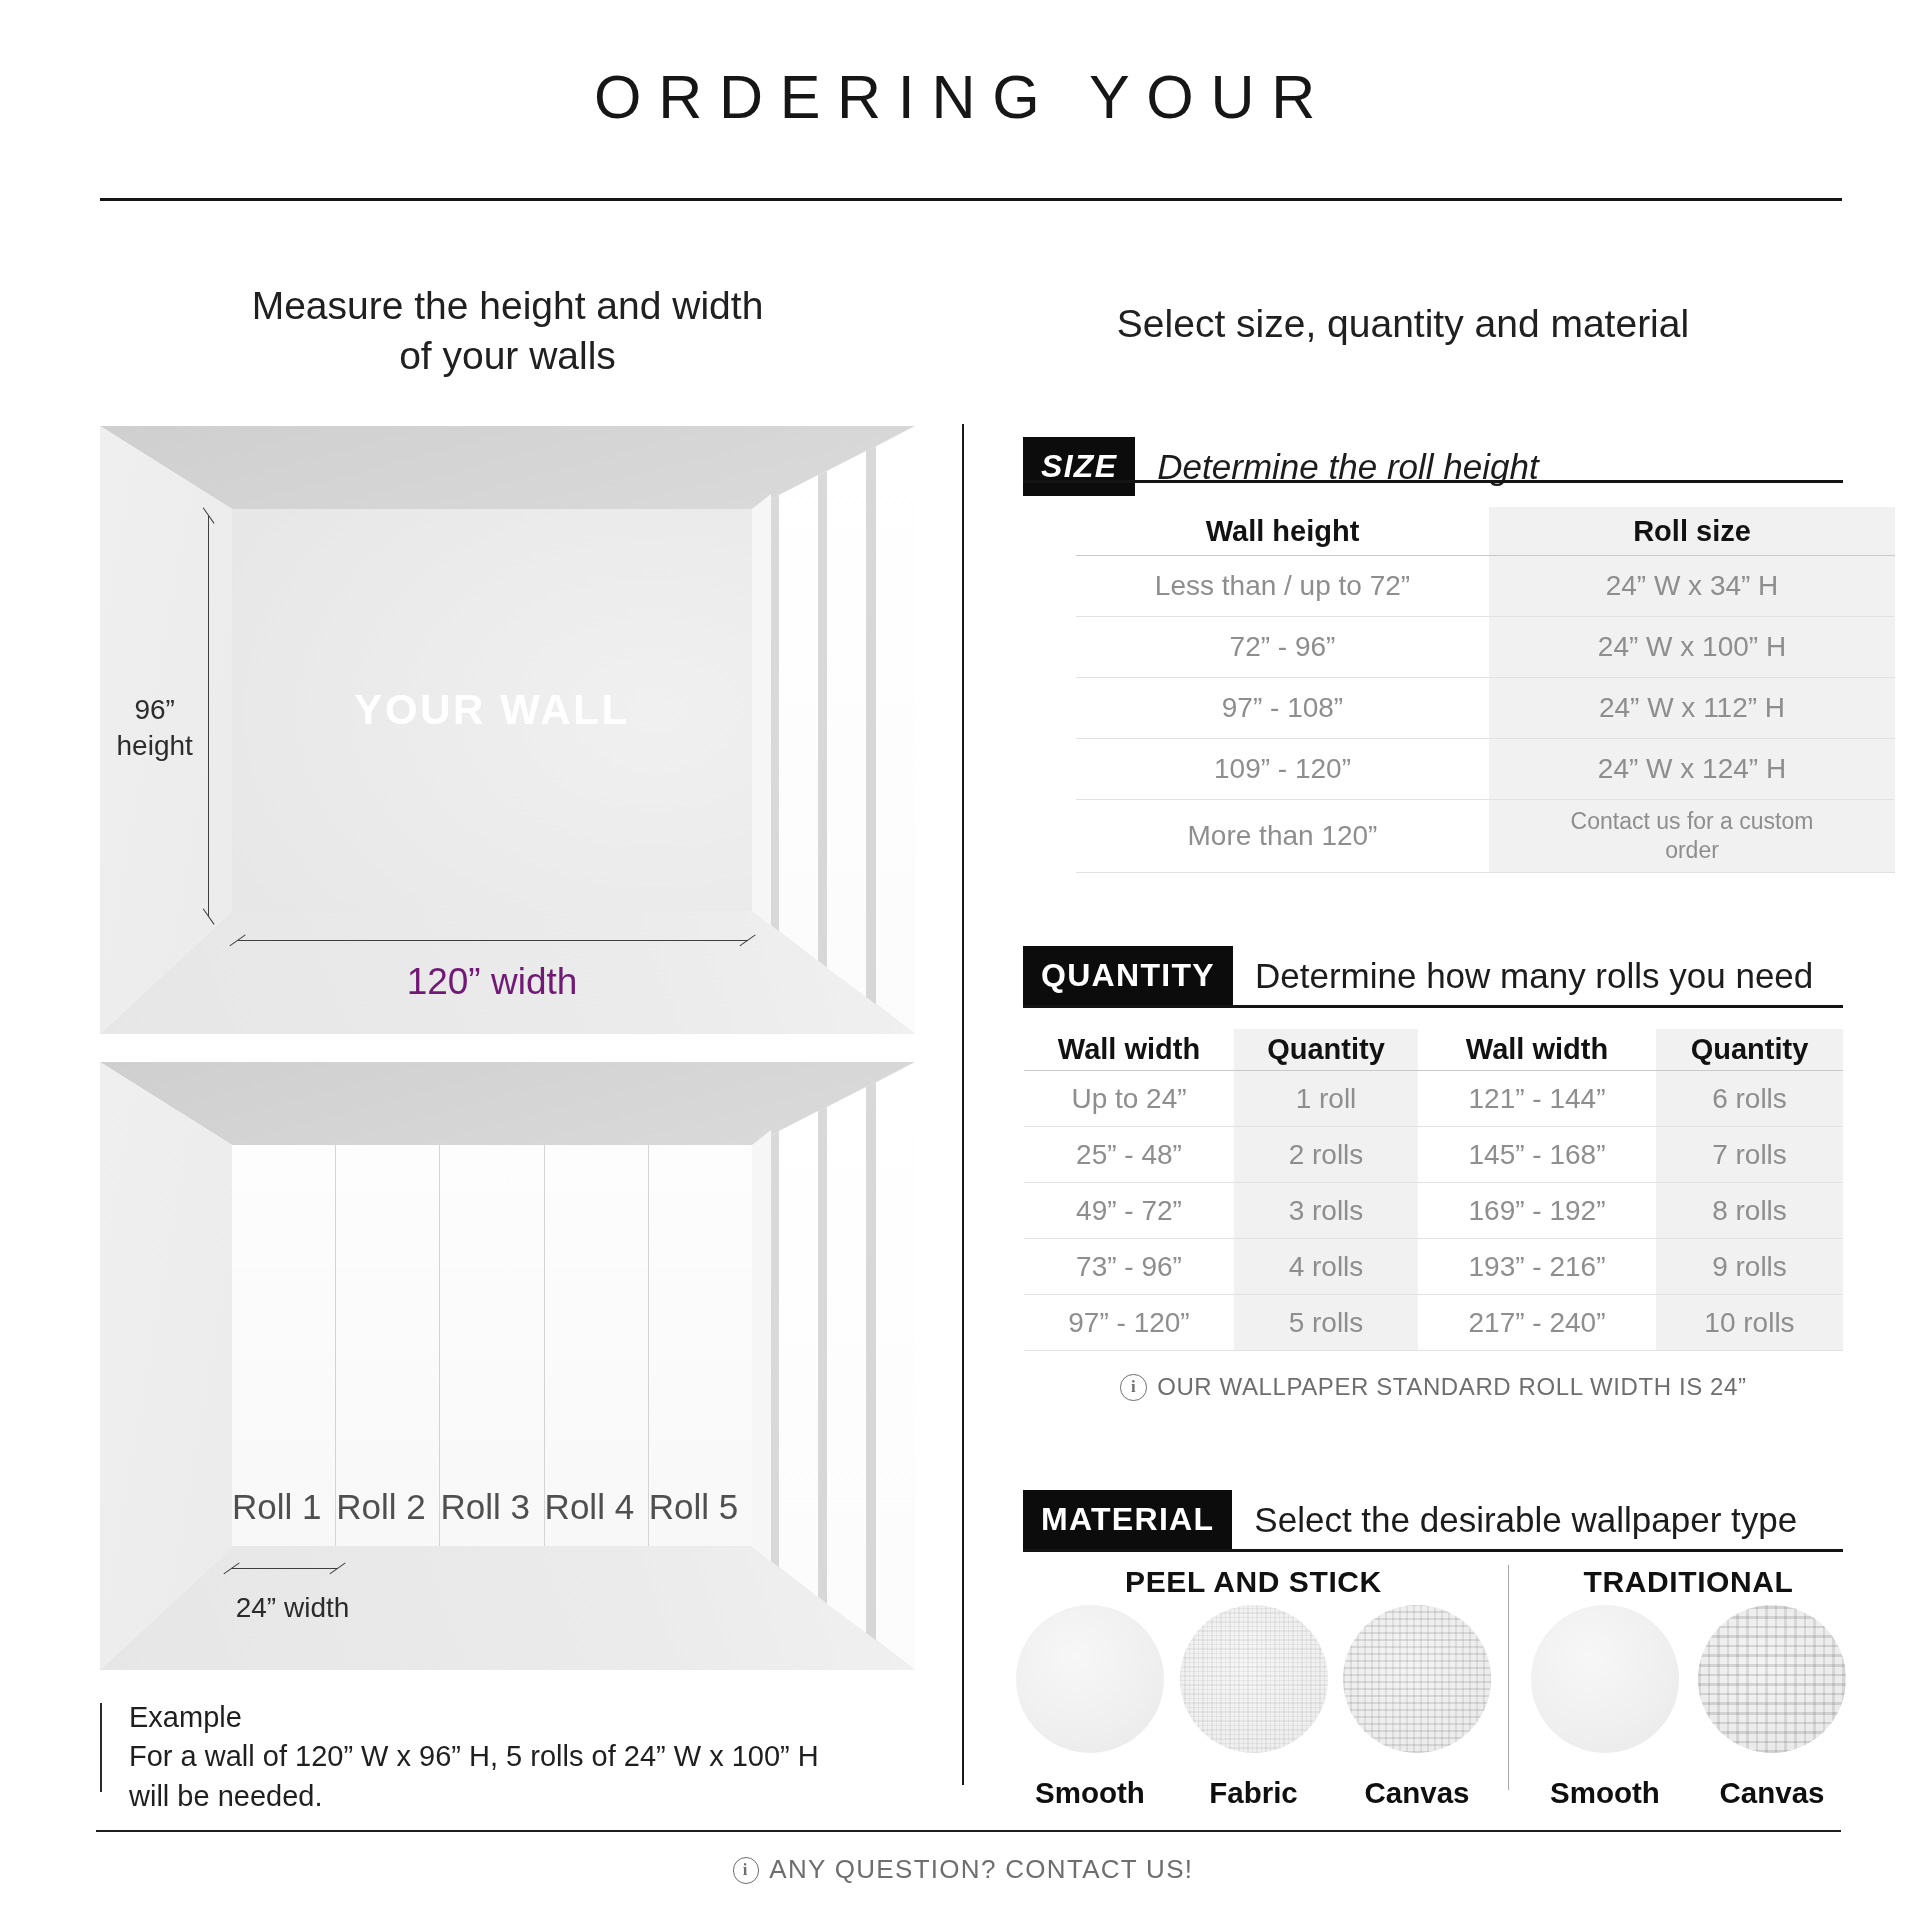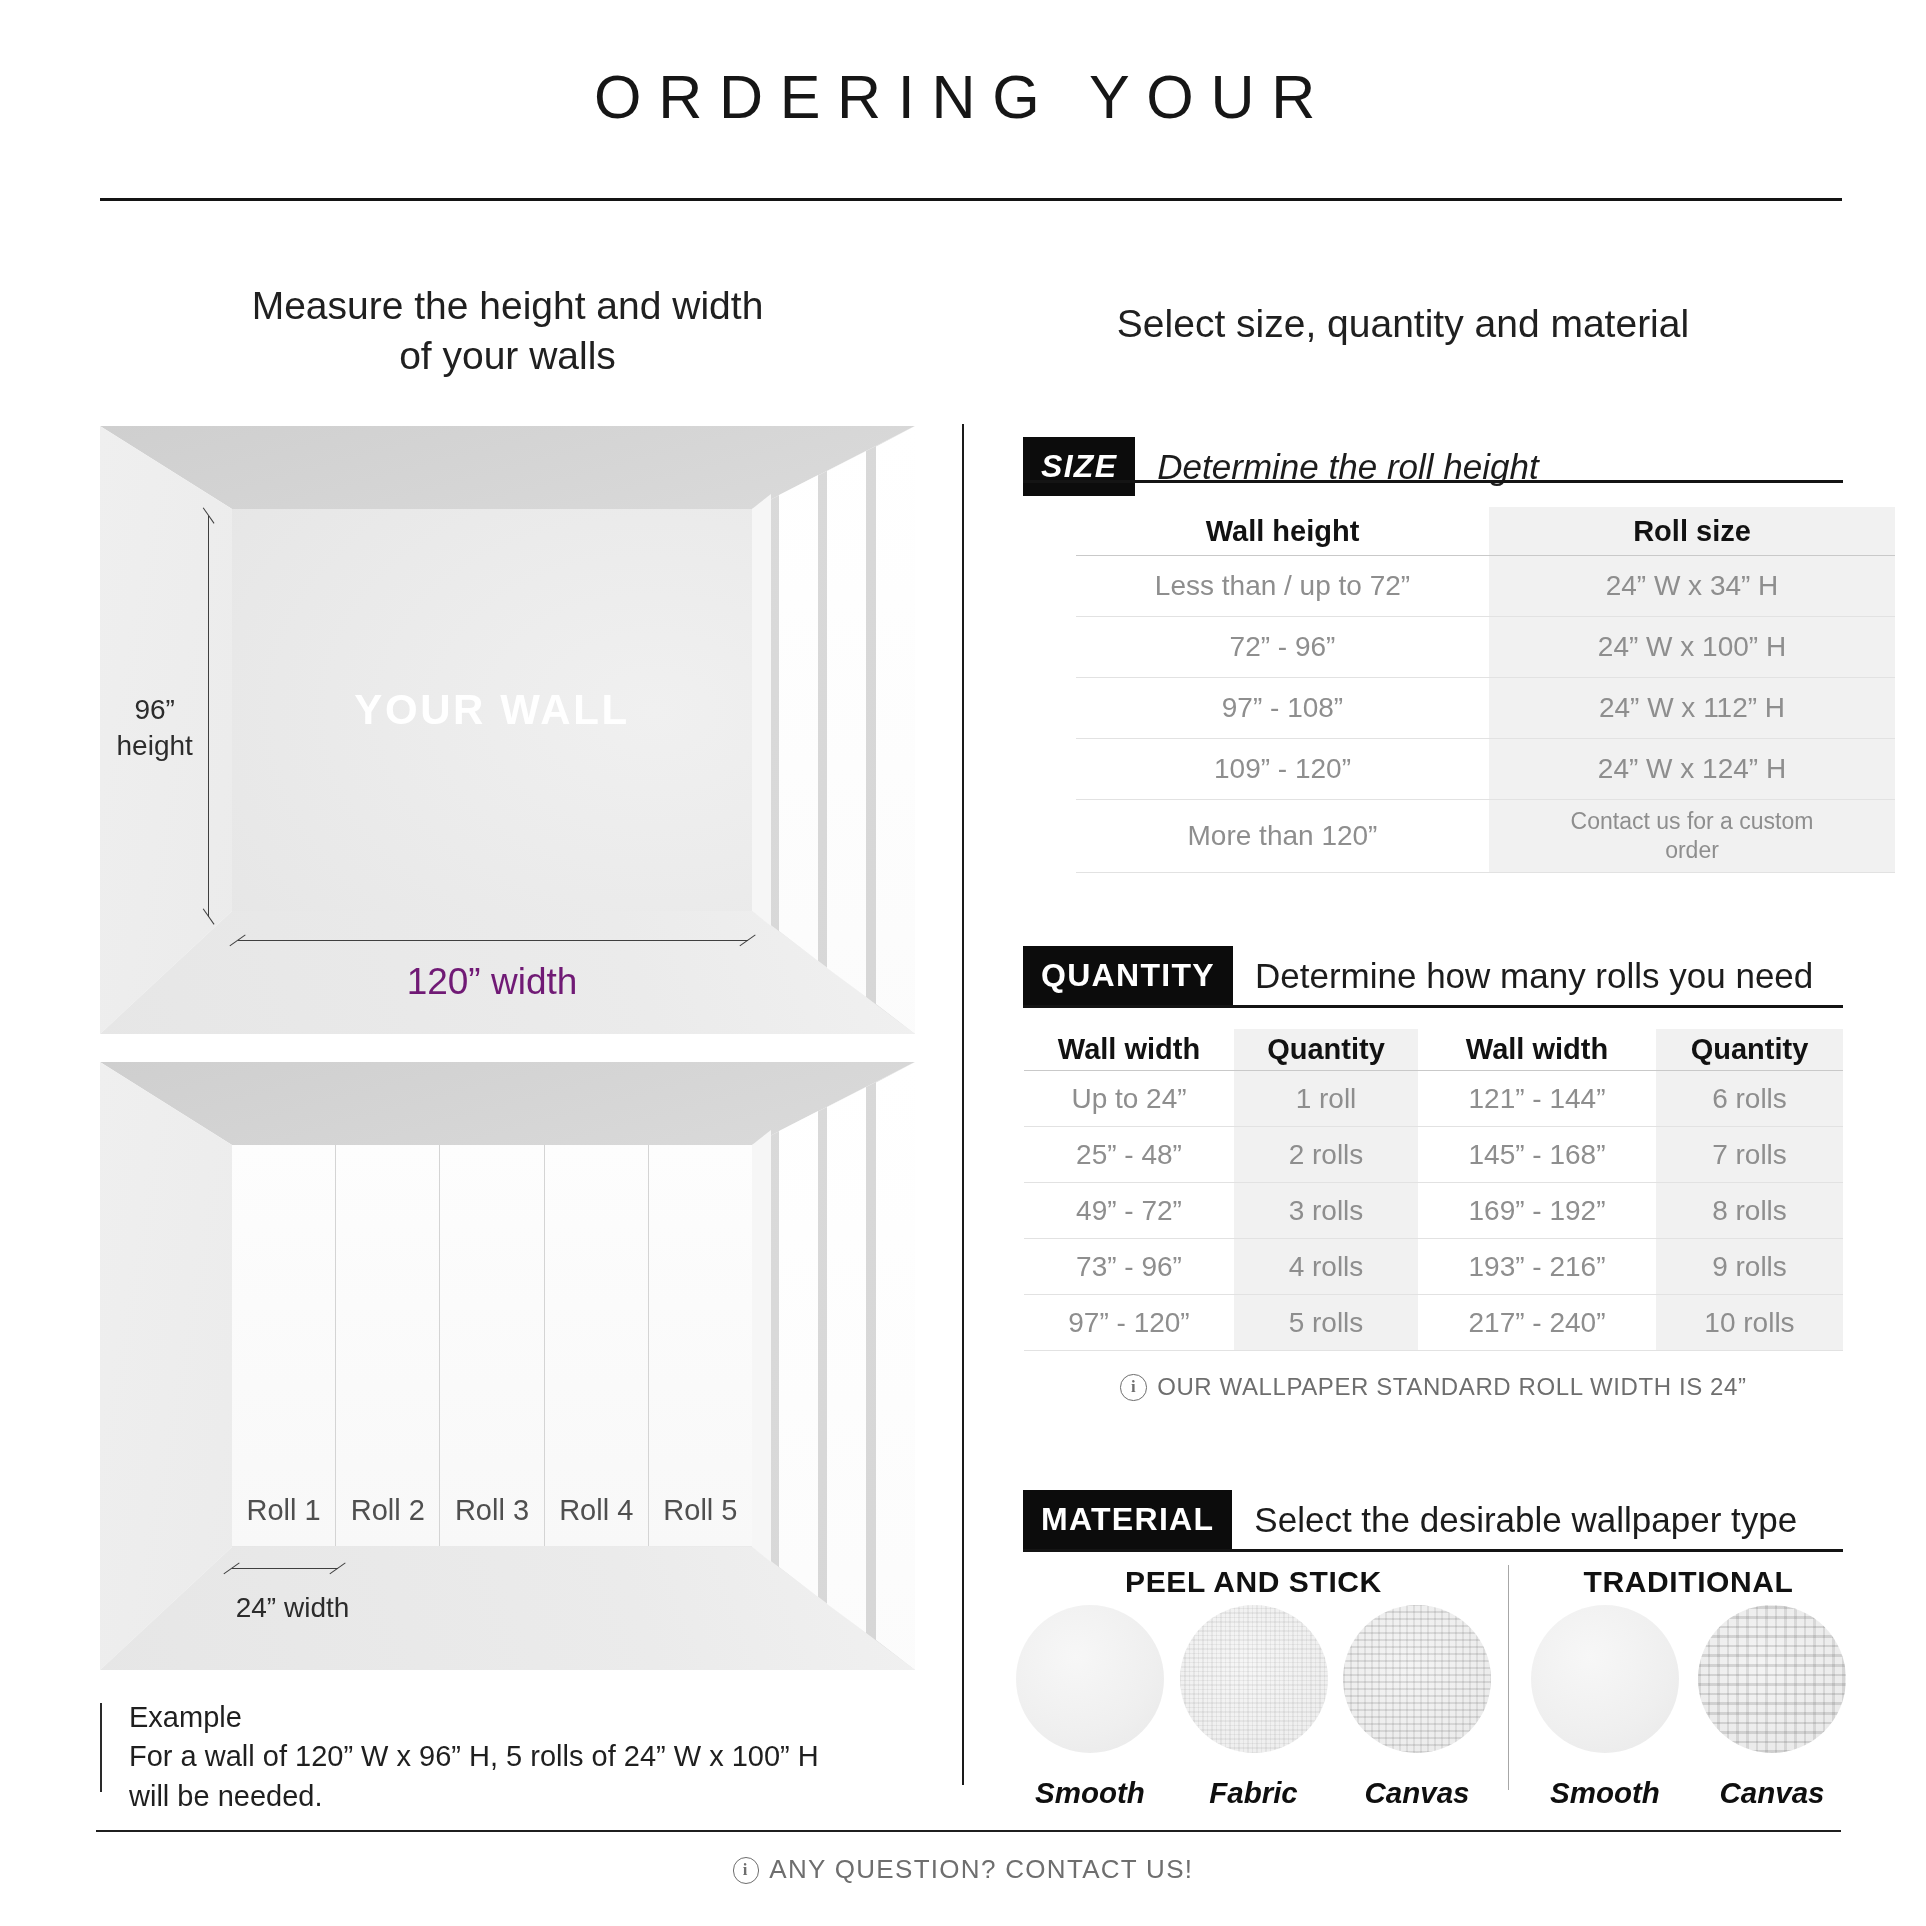--- a/index.html
+++ b/index.html
@@ -61,22 +61,22 @@
   .width-label{position:absolute;left:132px;top:535px;width:520px;text-align:center;
                font-size:37px;color:#701a75;}
   .width-label-small{position:absolute;left:90px;top:530px;width:205px;text-align:center;
                font-size:28px;color:#2c2c2c;}
 
   
   .panels{position:absolute;left:132px;top:83px;width:520px;height:401px;display:flex;}
   .panel{position:relative;flex:1 1 0;background:linear-gradient(180deg,#fdfdfd 0%,#f8f8f8 100%);
          border-right:1.3px solid #d4d4d4;}
   .panel:last-child{border-right:none;}
-  .roll-label{position:absolute;left:0;right:0;bottom:19px;text-align:center;
-              font-size:29px;color:#4f4f4f;}
+  .roll-label{position:absolute;left:0;right:0;bottom:19px;text-align:left;
+              font-size:35px;color:#4f4f4f;}
 
   
   .example{left:100px;top:1700px;width:815px;}
   .example-bar{position:absolute;left:0;top:2.6px;width:1.9px;height:89px;background:#2a2a2a;}
   .example-text{margin-left:29px;font-size:29px;color:#1f1f1f;line-height:1.18;}
   .example-text div{margin-bottom:5.1px;}
 
   
   .section-head{display:flex;align-items:stretch;left:1023px;height:59px;}
   .s-size{top:437px;font-style:italic;} .s-qty{top:946px;} .s-mat{top:1490px;}
@@ -119,21 +119,21 @@
              font-family:"Liberation Serif", serif;}
 
   
   .mat-group{position:absolute;top:1565px;}
   .mat-g1{left:1016px;width:475px;}
   .mat-g2{left:1531px;width:315px;}
   .mat-name{text-align:center;font-size:30px;font-weight:700;letter-spacing:0.6px;color:#111111;height:35px;}
   .mat-options{display:flex;justify-content:space-between;margin-top:5.1px;}
   .mat-item{width:148px;}
   .mat-circle{width:148px;height:148px;border-radius:50%;}
-  .mat-label{margin-top:23px;text-align:center;font-size:29.5px;font-weight:600;color:#0f0f0f;font-style:italic;}
+  .mat-label{margin-top:23px;text-align:center;font-size:29.5px;font-weight:600;color:#0f0f0f;}
   .mat-divider{left:1508px;top:1565px;width:1.3px;height:225px;background:#a7a7a7;}
   .tex-smooth{background:
       radial-gradient(circle at 40% 35%, #f7f7f7 0%, #efefef 60%, #e8e8e8 100%);}
   .tex-fabric{background-image:
       repeating-linear-gradient(90deg, rgba(120,120,120,.10) 0 1.3px, transparent 1.3px 4.5px),
       repeating-linear-gradient(0deg, rgba(120,120,120,.10) 0 1.3px, transparent 1.3px 4.5px),
       radial-gradient(circle at 45% 40%, #f6f6f6 0%, #ececec 100%);}
   .tex-canvas{background-image:
       repeating-linear-gradient(0deg, rgba(90,90,90,.16) 0 1.9px, transparent 1.9px 7px),
       repeating-linear-gradient(90deg, rgba(90,90,90,.12) 0 1.9px, transparent 1.9px 7px),

